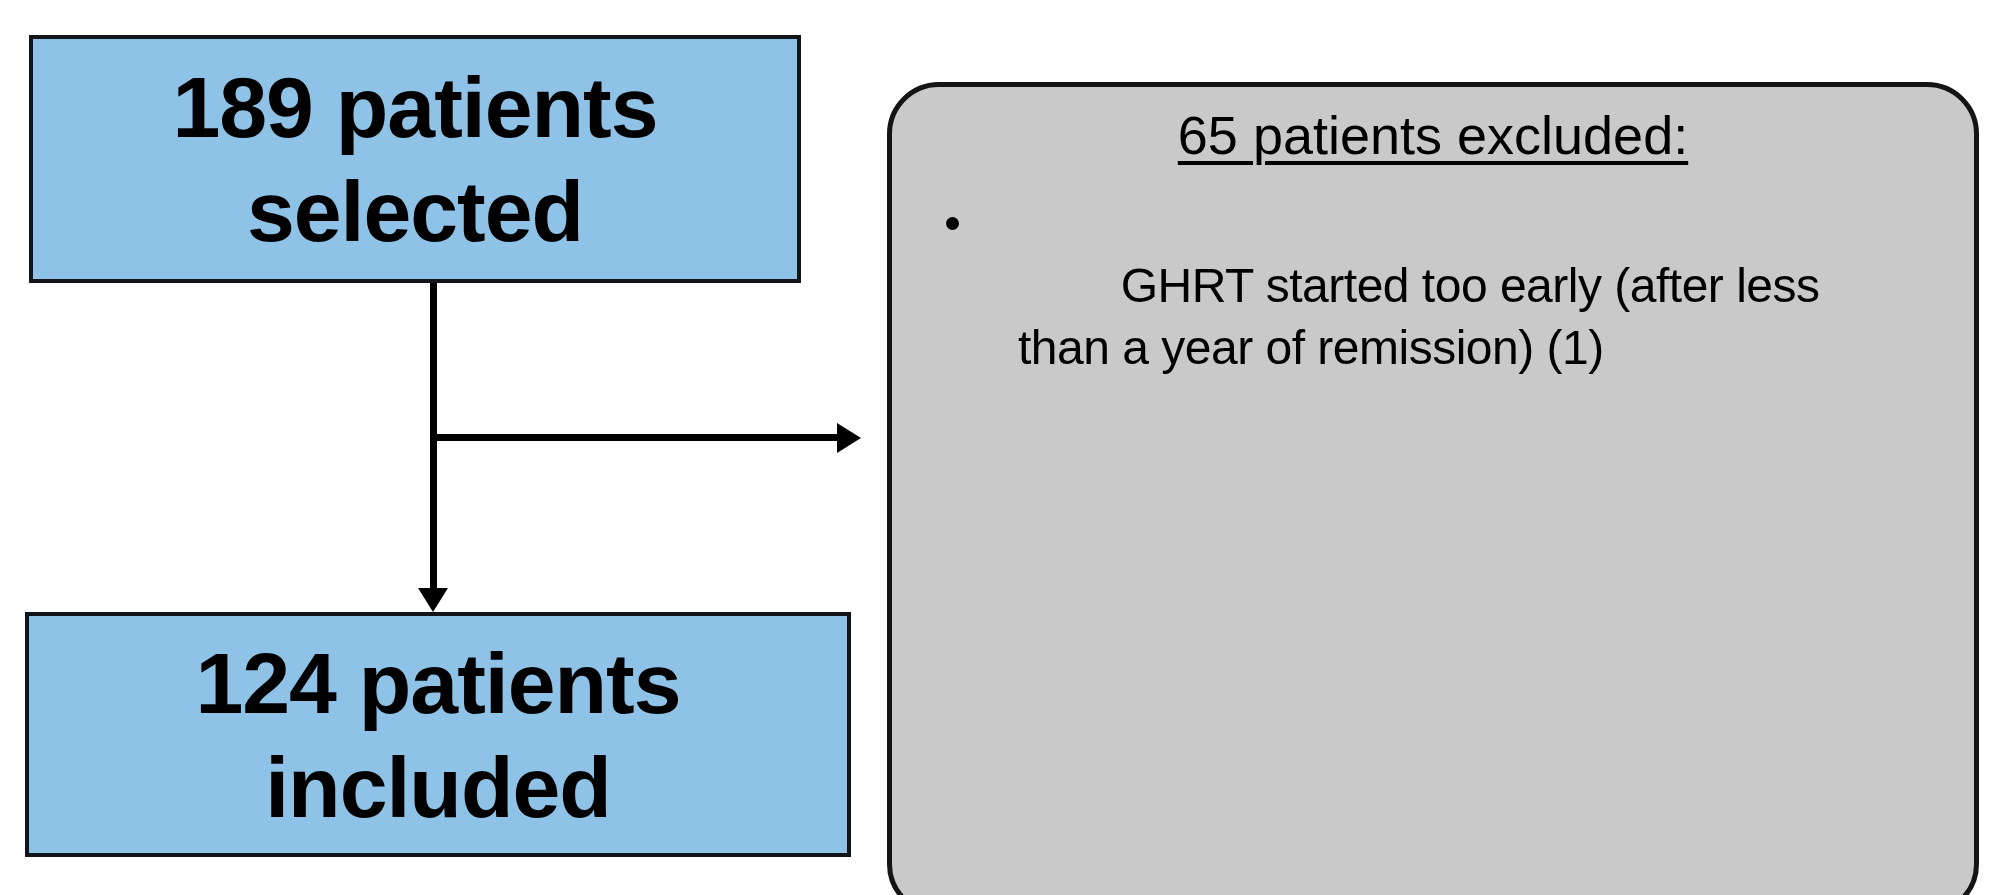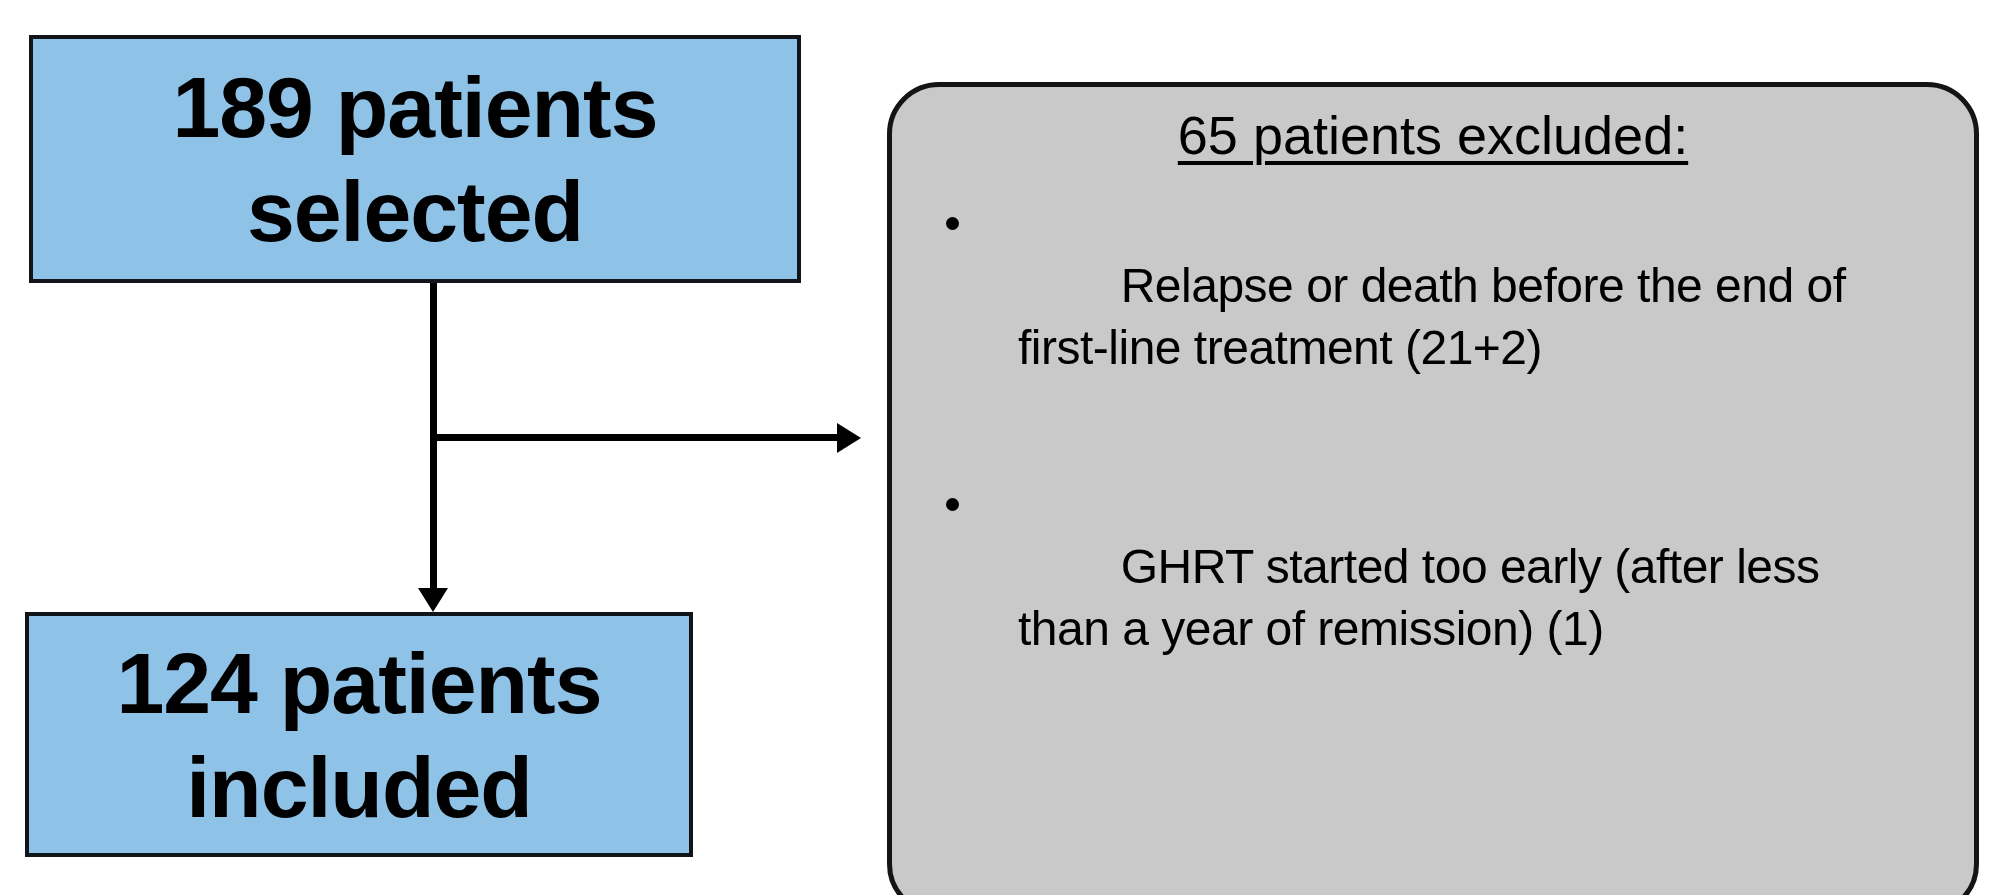--- a/index.html
+++ b/index.html
@@ -33,21 +33,21 @@
     text-align: center;
   }
   .flow-box .box-label {
     font-size: 86px;
     font-weight: bold;
     line-height: 104px;
     white-space: pre-line;
     letter-spacing: -1px;
   }
   .box-top    { left: 29px;  top: 35px;  width: 772px; height: 248px; }
-  .box-bottom { left: 25px;  top: 612px; width: 668px; height: 245px; }
+  .box-bottom { left: 25px;  top: 612px; width: 826px; height: 245px; }
 
   
   .arrow-line { position: absolute; background: var(--arrow); }
   .v-line { left: 430px; top: 283px; width: 7px;  height: 305px; }
   .h-line { left: 433px; top: 434px; width: 404px; height: 7px;  }
   .arrowhead { position: absolute; width: 0; height: 0; }
   .head-down {
     left: 418px; top: 588px;
     border-left: 15px solid transparent;
     border-right: 15px solid transparent;
@@ -120,24 +120,20 @@
 
   <div class="flow-box box-bottom">
     <div class="box-label">124 patients
 included</div>
   </div>
 
   <div class="panel">
     <div class="panel-title">65 patients excluded:</div>
     <ul class="bullet-list">
       <li class="bullet-item">
-        <span class="bullet-dot"></span><span>Relapse or death before the end of
-first-line treatment (21+2)</span>
-      </li>
-      <li class="bullet-item">
         <span class="bullet-dot"></span><span>GHRT started too early (after less
 than a year of remission) (1)</span>
       </li>
 
     </ul>
   </div>
 
 </div>
 
 </body></html>

